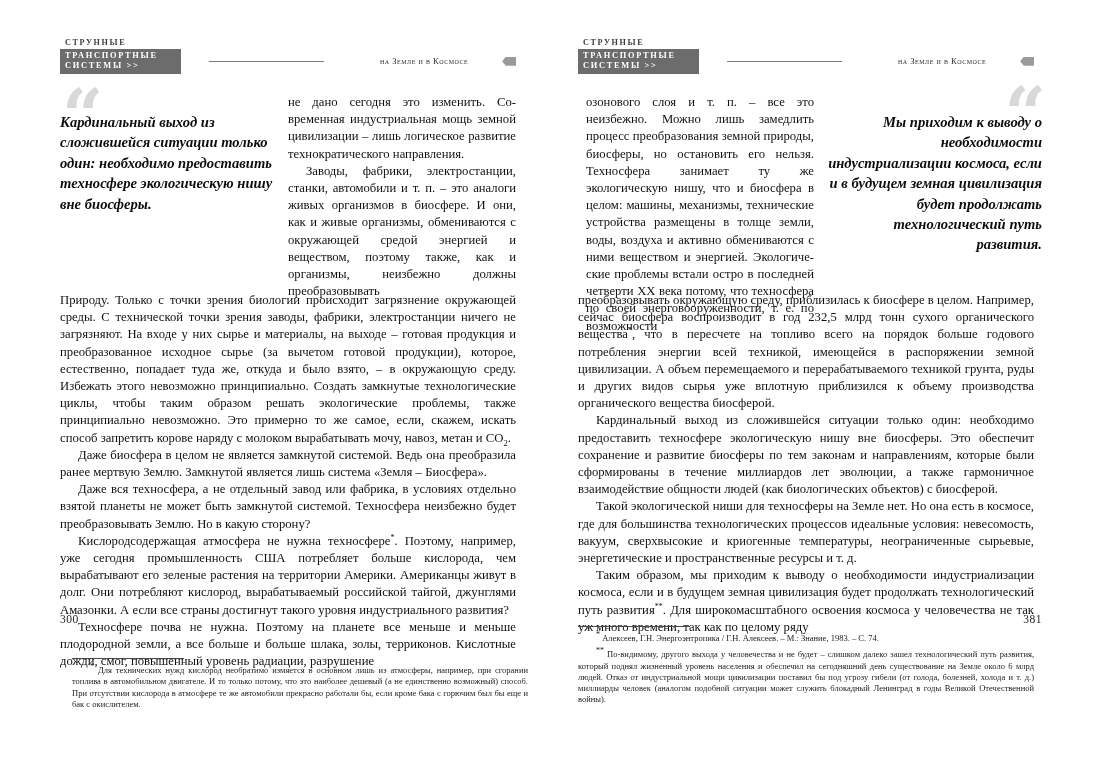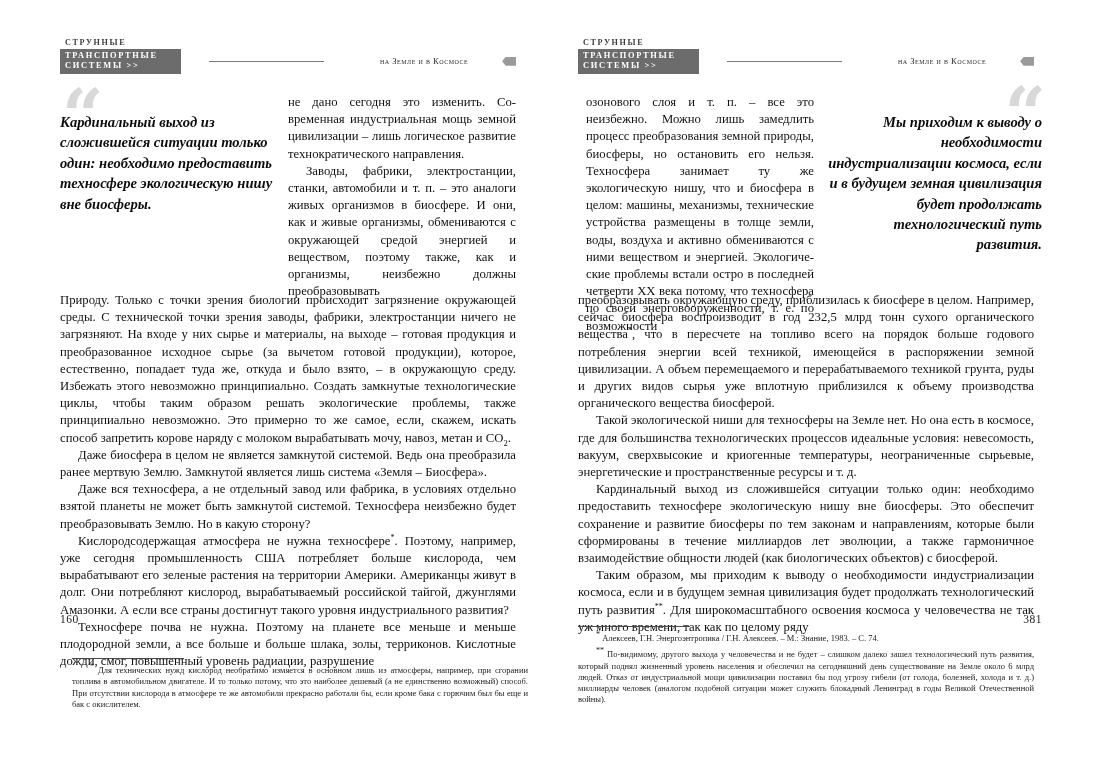--- a/index.html
+++ b/index.html
@@ -262,21 +262,21 @@
         <p class="ind"><span>Кислородсодержащая атмосфера не нужна техносфере</span><sup class="fn">*</sup><span>. Поэтому, на­пример, уже сегодня промышленность США потребляет больше кислорода, чем вырабатывают его зеленые растения на территории Америки. Амери­канцы живут в долг. Они потребляют кислород, вырабатываемый россий­ской тайгой, джунглями Амазонки. А если все страны достигнут такого уровня индустриального развития?</span></p>
         <p class="ind">Техносфере почва не нужна. Поэтому на планете все меньше и меньше плодородной земли, а все больше и больше шлака, золы, терриконов. Кислотные дожди, смог, повышенный уровень радиации, разрушение</p>
       </div>
 
       <div class="footnotes" style="top: 620px; margin-left: 12px;">
         <div class="fn-rule"></div>
         <div class="fn-item"><span class="lead"><sup class="fn">*</sup> <span>Для технических нужд кислород необратимо измяется в основном лишь из атмосферы, например, при сгорании топлива в автомобильном двигателе. И то только потому, что это наиболее дешевый (а не единственно возможный) способ. При отсутствии кислорода в атмосфере те же авто­мобили прекрасно работали бы, если кроме бака с горючим был бы еще и бак с окислителем.</span></span></div>
       </div>
 
     </div>
-    <div class="folio">160</div>
+    <div class="folio">300</div>
   </div>
 
   <div class="page right">
     <div class="page-inner">
 
       <div class="runhead">
         <div class="brand-top">СТРУННЫЕ</div>
         <div class="rule-row">
           <div class="brand-bar">ТРАНСПОРТНЫЕ СИСТЕМЫ  &gt;&gt;</div>
           <div class="hrule"></div>
@@ -291,22 +291,22 @@
           <div class="quote-mark">“</div>
           <div class="quote-text">Мы приходим к выводу о необходимости индустриализации космоса, если и в будущем земная цивилизация будет продолжать технологический путь развития.</div>
         </div>
         <div class="flow-col col-body">
           <p>озонового слоя и т. п. – все это неизбежно. Можно лишь замедлить процесс преобразования земной природы, биосферы, но остановить его нельзя. Техносфера занимает ту же экологическую нишу, что и биосфера в целом: машины, меха­низмы, технические устройства раз­мещены в толще земли, воды, воз­духа и активно обмениваются с ними веществом и энергией. Экологиче­ские проблемы встали остро в по­следней четверти XX века потому, что техносфера по своей энергово­оруженности, т. е. по возможности</p>
         </div>
       </div>
 
       <div class="full-body">
         <p><span>преобразовывать окружающую среду, приблизилась к биосфере в целом. Например, сейчас биосфера воспроизводит в год 232,5 млрд тонн сухого органического вещества</span><sup class="fn">*</sup><span>, что в пересчете на топливо всего на порядок больше годового потребления энергии всей техникой, имеющейся в рас­поряжении земной цивилизации. А объем перемещаемого и перерабаты­ваемого техникой грунта, руды и других видов сырья уже вплотную при­близился к объему производства органического вещества биосферой.</span></p>
+        <p class="ind">Кардинальный выход из сложившейся ситуации только один: необ­ходимо предоставить техносфере экологическую нишу вне биосферы. Это обеспечит сохранение и развитие биосферы по тем законам и направле­ниям, которые были сформированы в течение миллиардов лет эволюции, а также гармоничное взаимодействие общности людей (как биологических объектов) с биосферой.</p>
         <p class="ind">Такой экологической ниши для техносферы на Земле нет. Но она есть в космосе, где для большинства технологических процессов идеальные усло­вия: невесомость, вакуум, сверхвысокие и криогенные температуры, неогра­ниченные сырьевые, энергетические и пространственные ресурсы и т. д.</p>
-        <p class="ind">Кардинальный выход из сложившейся ситуации только один: необ­ходимо предоставить техносфере экологическую нишу вне биосферы. Это обеспечит сохранение и развитие биосферы по тем законам и направле­ниям, которые были сформированы в течение миллиардов лет эволюции, а также гармоничное взаимодействие общности людей (как биологических объектов) с биосферой.</p>
         <p class="ind"><span>Таким образом, мы приходим к выводу о необходимости индустри­ализации космоса, если и в будущем земная цивилизация будет продол­жать технологический путь развития</span><sup class="fn">**</sup><span>. Для широкомасштабного освоения космоса у человечества не так уж много времени, так как по целому ряду</span></p>
       </div>
 
       <div class="footnotes" style="top: 588px;">
         <div class="fn-rule"></div>
         <div class="fn-item" style="text-align:left;"><span class="lead"><sup class="fn">*</sup> <span>Алексеев, Г.Н. Энергоэнтропика / Г.Н. Алексеев. – М.: Знание, 1983. – С. 74.</span></span></div>
         <div class="fn-item"><span class="lead"><sup class="fn">**</sup> <span>По-видимому, другого выхода у человечества и не будет – слишком далеко зашел техноло­гический путь развития, который поднял жизненный уровень населения и обеспечил на сегодняшний день существование на Земле около 6 млрд людей. Отказ от индустриальной мощи цивилизации поставил бы под угрозу гибели (от голода, болезней, холода и т. д.) миллиарды человек (аналогом подобной ситуации может служить блокадный Ленинград в годы Великой Отечественной войны).</span></span></div>
       </div>
 
     </div>

